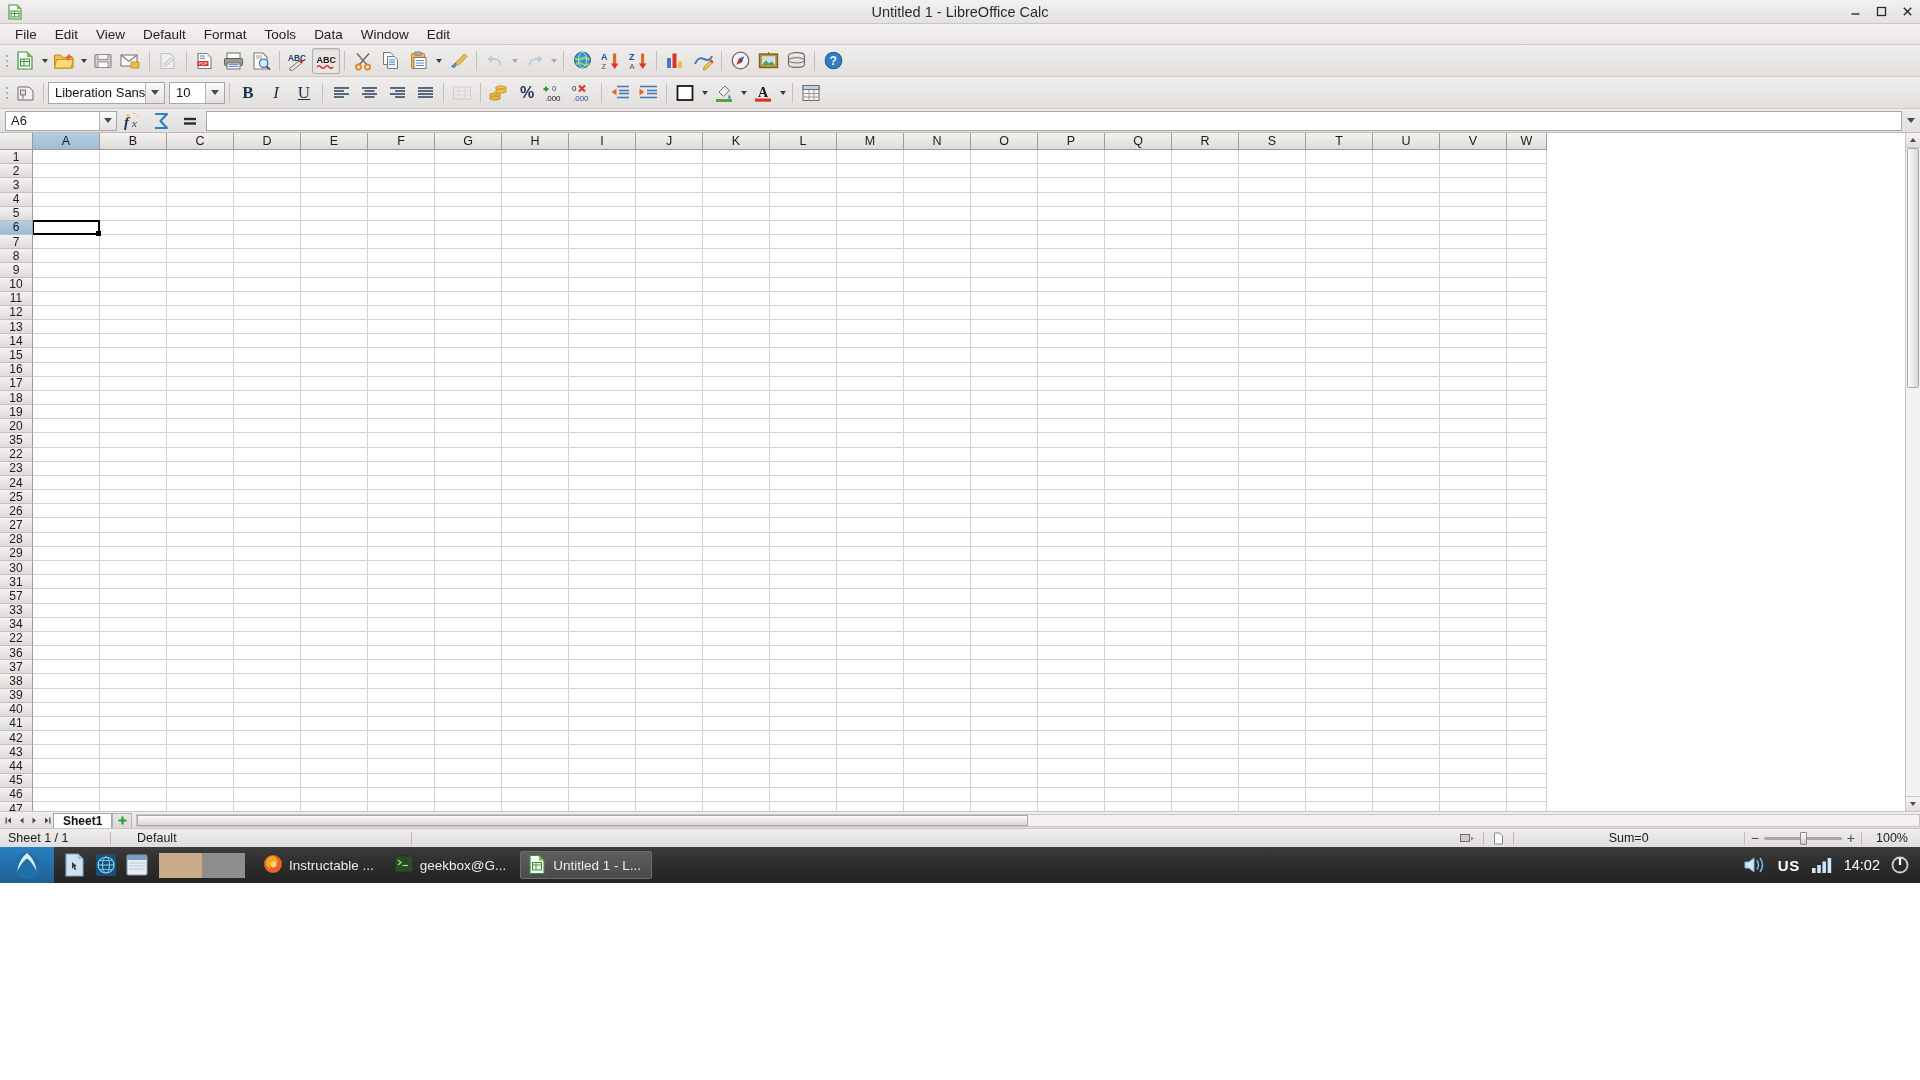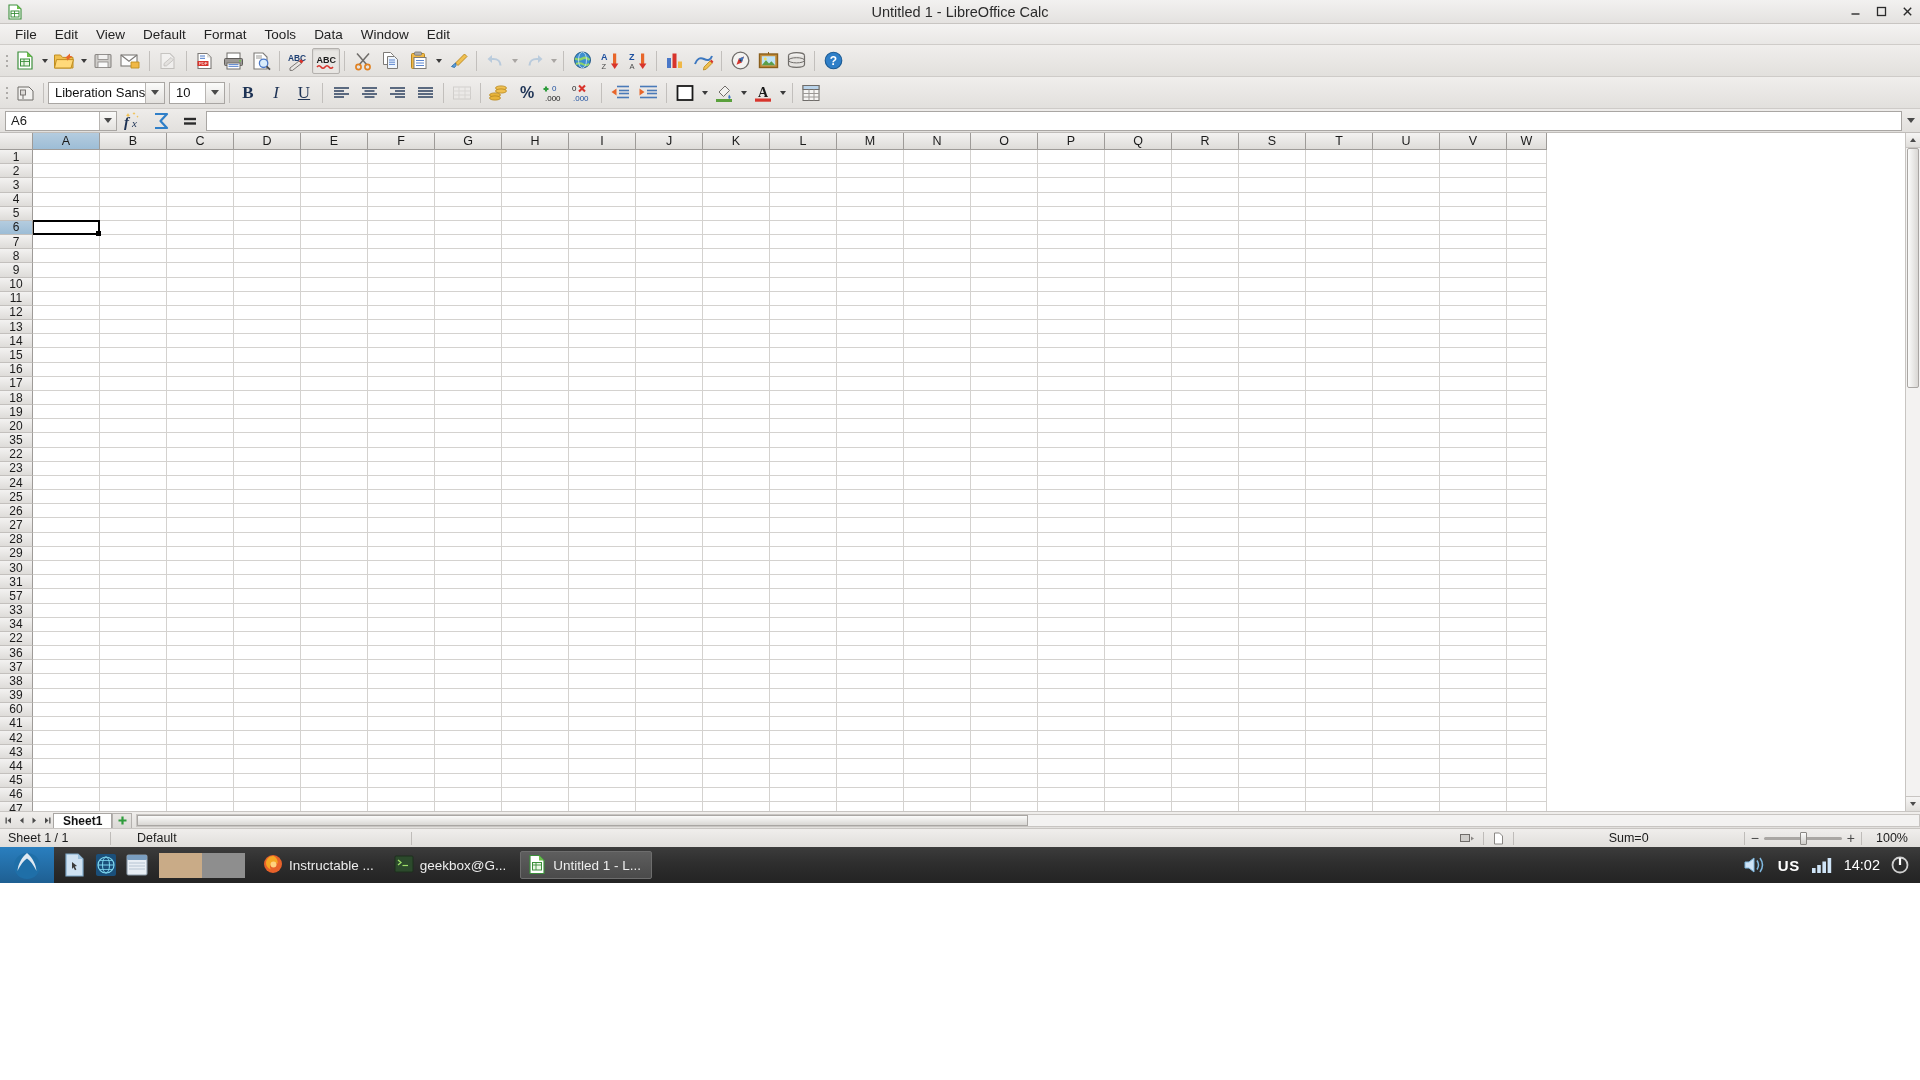--- a/index.html
+++ b/index.html
@@ -769,21 +769,21 @@
           <div class="rowcell">30</div>
           <div class="rowcell">31</div>
           <div class="rowcell">57</div>
           <div class="rowcell">33</div>
           <div class="rowcell">34</div>
           <div class="rowcell">22</div>
           <div class="rowcell">36</div>
           <div class="rowcell">37</div>
           <div class="rowcell">38</div>
           <div class="rowcell">39</div>
-          <div class="rowcell">60</div>
+          <div class="rowcell">40</div>
           <div class="rowcell">41</div>
           <div class="rowcell">42</div>
           <div class="rowcell">43</div>
           <div class="rowcell">44</div>
           <div class="rowcell">45</div>
           <div class="rowcell">46</div>
           <div class="rowcell">47</div>
         </div>
       <div class="cells" id="cells">
         <div class="cellrow">

